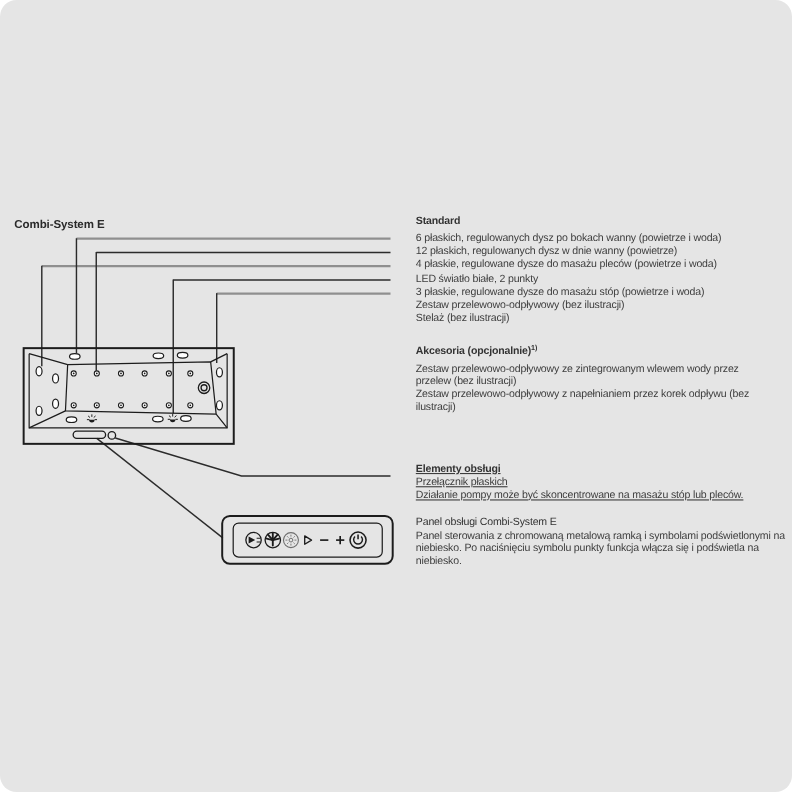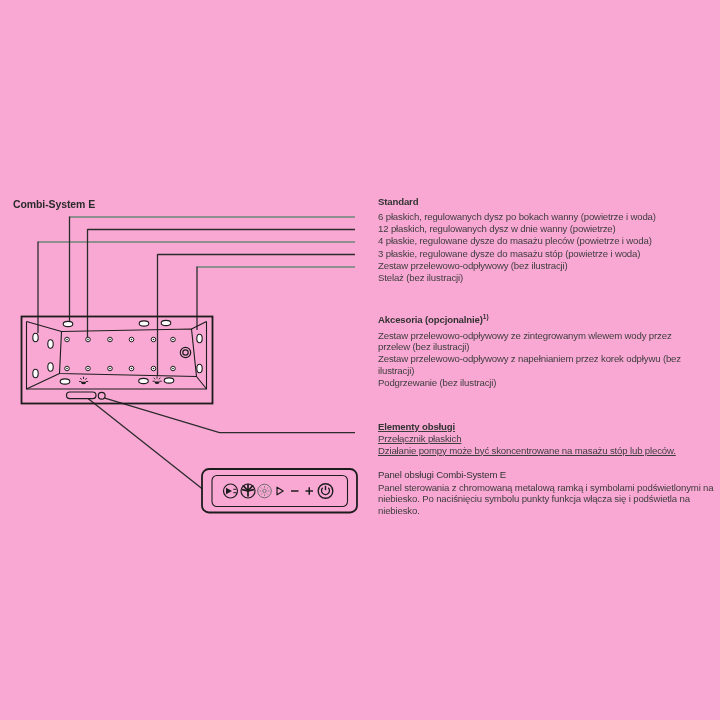--- a/index.html
+++ b/index.html
@@ -1,17 +1,17 @@
 <!DOCTYPE html>
 <html><head>
 <meta charset="utf-8">
 <style>
   html,body{margin:0;padding:0;background:#fff;}
-  .page{position:relative;width:720px;height:720px;background:#f9a8d4;overflow:hidden;
-        font-family:"Liberation Sans",sans-serif;color:#3d3d3d;}
+  .page{position:relative;width:720px;height:720px;background:#e5e5e5;overflow:hidden;
+        font-family:"Liberation Sans",sans-serif;color:#3d3d3d;border-radius:15px;}
   .art{position:absolute;left:0;top:0;}
   .title{position:absolute;left:13px;top:198px;margin:0;font-size:10.5px;font-weight:bold;
          color:#2a2a2a;letter-spacing:-0.1px;}
   .sec{position:absolute;left:378px;width:336px;font-size:9.6px;line-height:11.8px;
        letter-spacing:-0.15px;}
   .sec h2{margin:0;font-size:9.6px;font-weight:bold;color:#333;line-height:12px;}
   .sec .sub{font-weight:normal;}
   #sec-standard{top:196px;}
   #sec-standard .row{line-height:12.2px;}
   #sec-standard .rows{margin-top:3px;}
@@ -184,32 +184,32 @@
       </g>
     </g>
   </svg>
 
   <section class="sec" id="sec-standard">
     <h2>Standard</h2>
     <div class="rows">
       <div class="row">6 płaskich, regulowanych dysz po bokach wanny (powietrze i woda)</div>
       <div class="row">12 płaskich, regulowanych dysz w dnie wanny (powietrze)</div>
       <div class="row">4 płaskie, regulowane dysze do masażu pleców (powietrze i woda)</div>
+      <div class="row">LED światło białe, 2 punkty</div>
       <div class="row">3 płaskie, regulowane dysze do masażu stóp (powietrze i woda)</div>
       <div class="row">Zestaw przelewowo-odpływowy (bez ilustracji)</div>
       <div class="row">Stelaż (bez ilustracji)</div>
     </div>
   </section>
 
   <section class="sec" id="sec-accessories">
     <h2><span>Akcesoria (opcjonalnie)</span><sup>1)</sup></h2>
     <div class="rows">
       <div class="row">Zestaw przelewowo-odpływowy ze zintegrowanym wlewem wody przez przelew (bez ilustracji)</div>
       <div class="row">Zestaw przelewowo-odpływowy z napełnianiem przez korek odpływu (bez ilustracji)</div>
-      <div class="row">Podgrzewanie (bez ilustracji)</div>
     </div>
   </section>
 
   <section class="sec" id="sec-controls">
     <h2>Elementy obsługi</h2>
     <div class="rows">
       <div class="row">Przełącznik płaskich</div>
       <div class="row">Działanie pompy może być skoncentrowane na masażu stóp lub pleców.</div>
     </div>
   </section>

